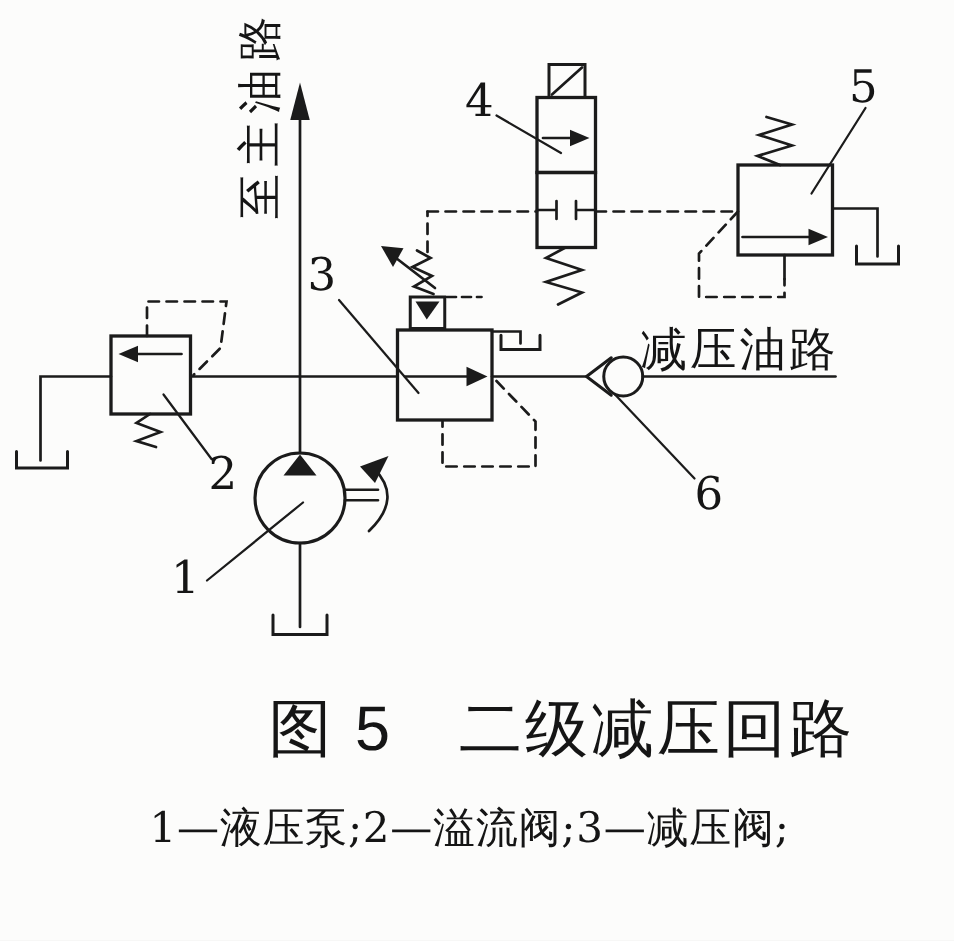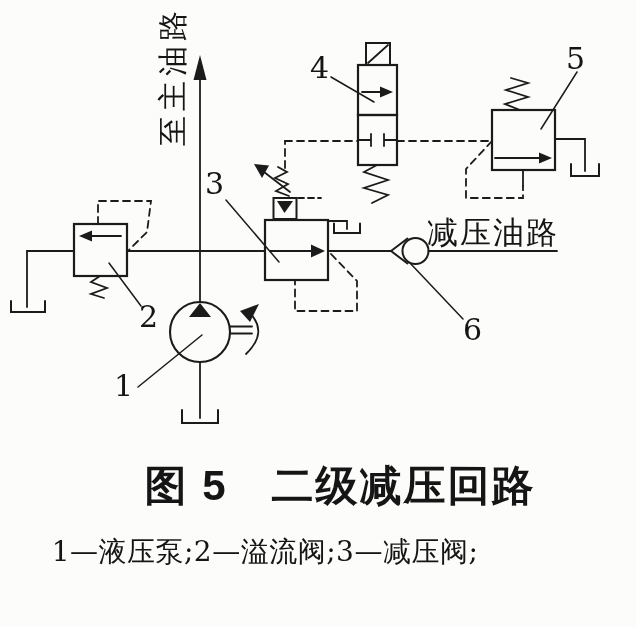--- a/index.html
+++ b/index.html
@@ -9,26 +9,26 @@
   #art{position:absolute;left:0;top:0;}
   .txt{position:absolute;white-space:nowrap;color:#151515;}
   .vlabel{left:153px;top:146px;font-size:30px;letter-spacing:5px;
           transform:rotate(-90deg);transform-origin:0 0;
           font-family:"DejaVu Serif","Liberation Serif",serif;}
   .hlabel{left:427px;top:212px;font-size:31px;letter-spacing:2px;
           font-family:"DejaVu Serif","Liberation Serif",serif;}
   .callout{font-size:30px;font-family:"DejaVu Serif","Liberation Serif",serif;}
   .c1{left:114px;top:368px;} .c2{left:139px;top:299px;} .c3{left:205px;top:166px;}
   .c4{left:310px;top:50px;}  .c5{left:566px;top:41px;}  .c6{left:463px;top:312px;}
-  .caption{left:110px;top:458px;width:460px;text-align:center;font-size:42px;
-           font-weight:bold;letter-spacing:2px;
+  .caption{left:110px;top:458px;width:460px;text-align:right;font-size:42px;
+           font-weight:normal;letter-spacing:2px;
            font-family:"Liberation Sans","DejaVu Sans",sans-serif;}
   .legend{left:0px;width:530px;text-align:center;font-size:28px;letter-spacing:0.5px;
           font-family:"DejaVu Serif","Liberation Serif",serif;}
-  .lg1{top:533px;} .lg2{top:577px;}
+  .lg1{top:533px;padding-left:48px;} .lg2{top:577px;}
 </style>
 </head>
 <body>
 
 <div id="page">
 
   <svg id="art" width="636" height="627" viewBox="0 0 636 627" fill="none" stroke="#1b1b1b" stroke-width="1.8" stroke-linecap="round" stroke-linejoin="miter">
 
     <g>
       <path d="M200,78 V302"></path>

